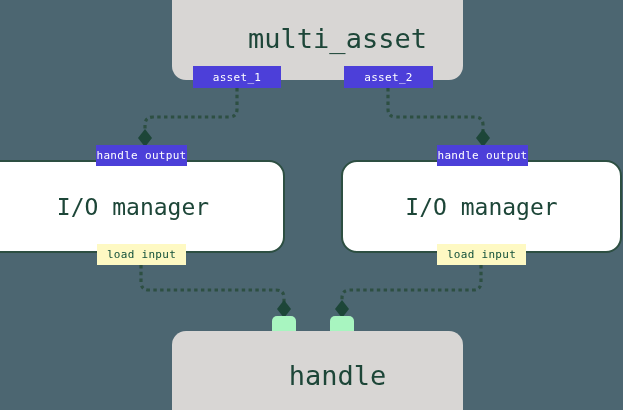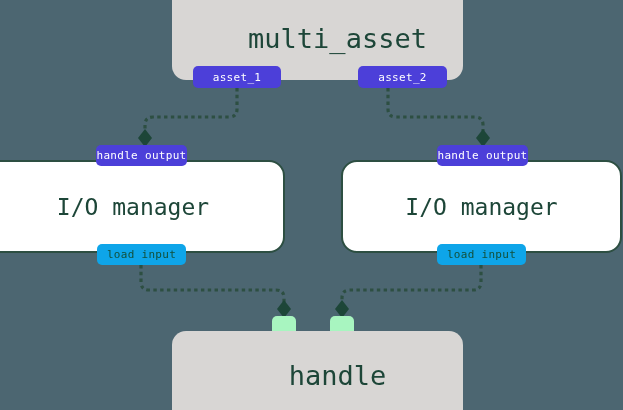--- a/index.html
+++ b/index.html
@@ -82,34 +82,34 @@
   }
 
   
   .badge {
     position: absolute;
     display: flex;
     align-items: center;
     justify-content: center;
     font-family: "DejaVu Sans Mono", monospace;
     font-size: 11px;
-    border-radius: 5px;
+    border-radius: 0;
     white-space: nowrap;
     letter-spacing: 0.3px;
   }
   .badge-out {
     background: #4c3fd9;
     color: #ffffff;
   }
   .badge-in {
-    background: #0ea5e9;
+    background: #fef9c3;
     color: #12503a;
   }
   #badge-asset-1 { left: 193px; top: 66px; width: 88px; height: 22px; }
-  #badge-asset-2 { left: 344px; top: 66px; width: 89px; height: 22px; margin-left: 14px; }
+  #badge-asset-2 { left: 344px; top: 66px; width: 89px; height: 22px; }
   #badge-handle-output-left  { left: 96px;  top: 145px; width: 91px; height: 21px; }
   #badge-handle-output-right { left: 437px; top: 145px; width: 91px; height: 21px; }
   #badge-load-input-left  { left: 97px;  top: 244px; width: 89px; height: 21px; }
   #badge-load-input-right { left: 437px; top: 244px; width: 89px; height: 21px; }
 
   
   .handle-square {
     position: absolute;
     background: #a8f5c0;
     border-radius: 5px;

